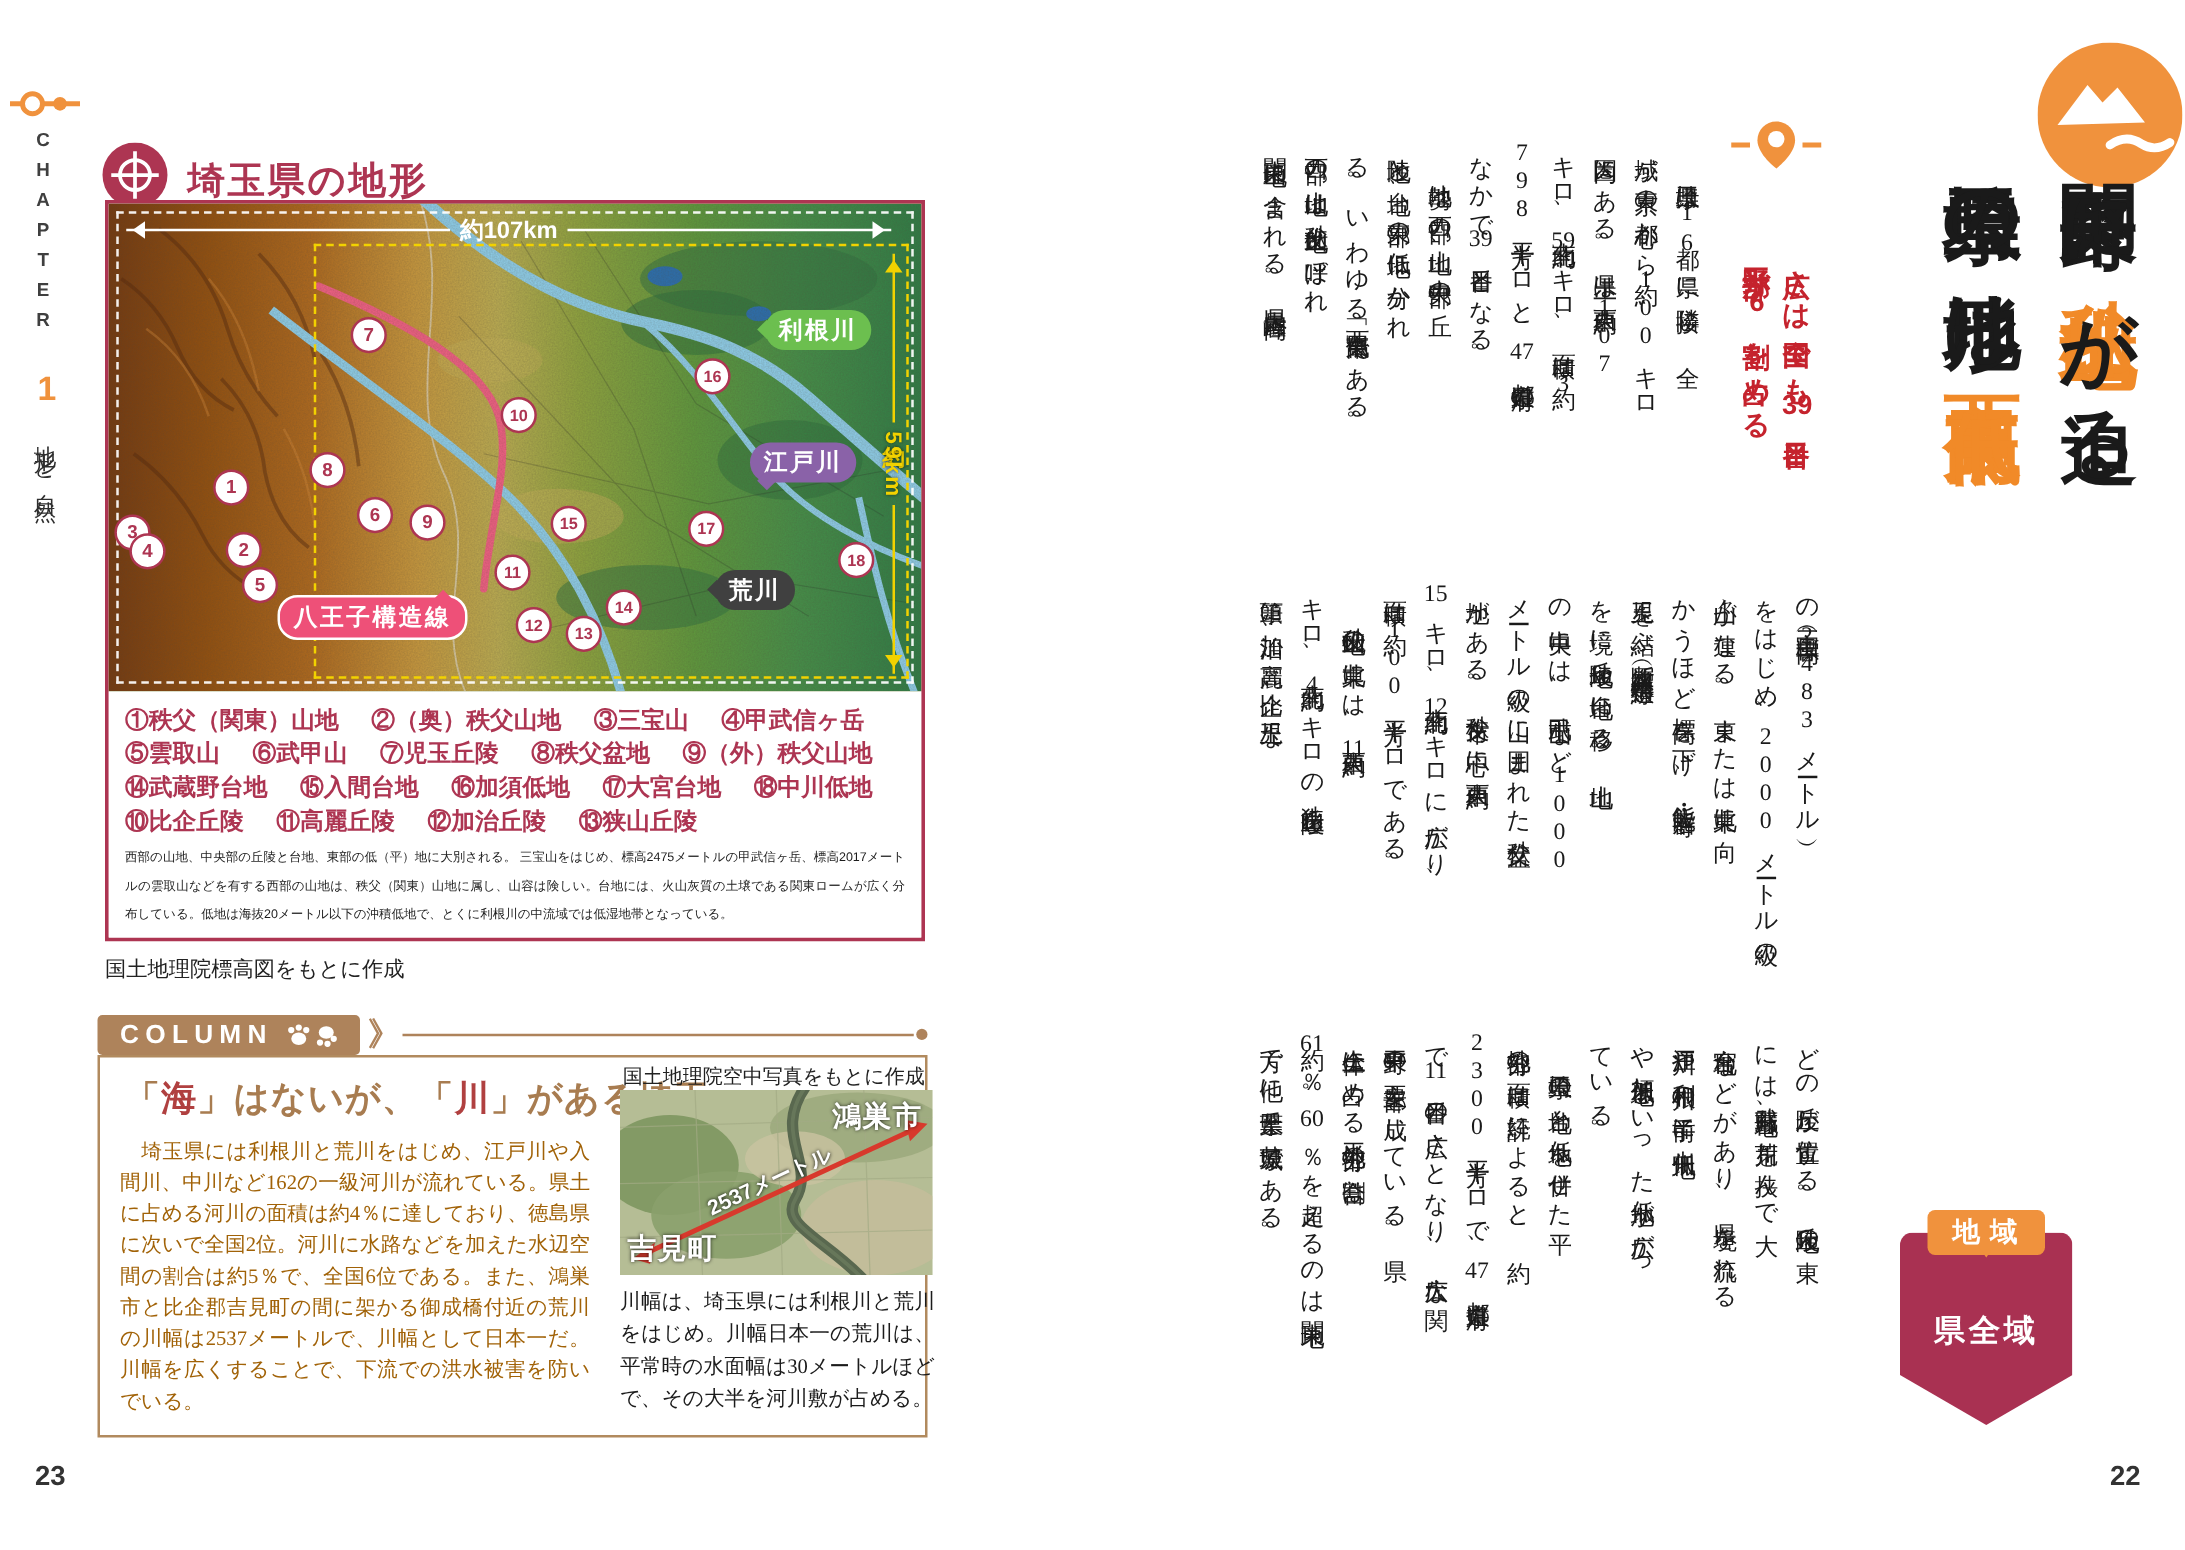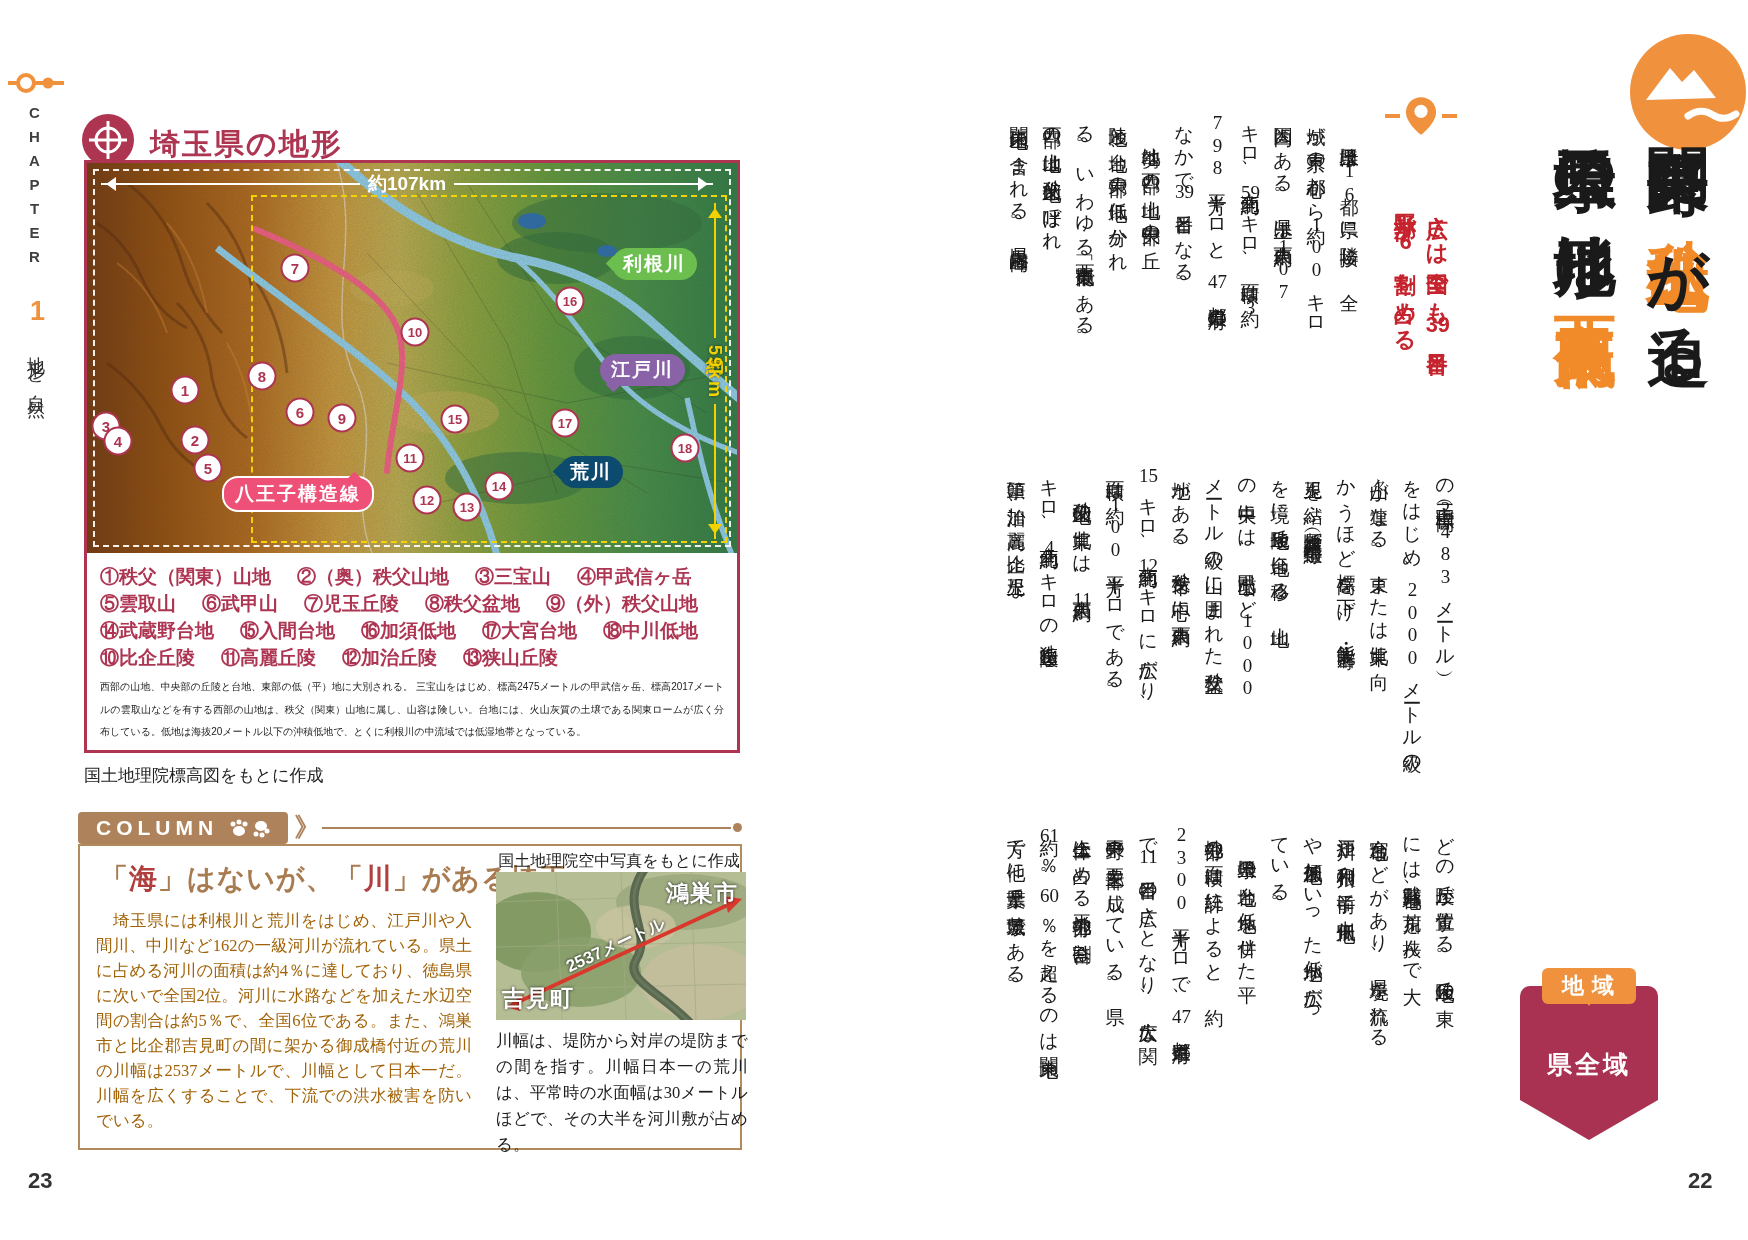--- a/index.html
+++ b/index.html
@@ -209,21 +209,21 @@
           <div class="marker w2" style="left: 380px; top: 344px;">13</div>
           <div class="marker w2" style="left: 412px; top: 323px;">14</div>
           <div class="marker w2" style="left: 368px; top: 256px;">15</div>
           <div class="marker w2" style="left: 483px; top: 138px;">16</div>
           <div class="marker w2" style="left: 478px; top: 260px;">17</div>
           <div class="marker w2" style="left: 598px; top: 285px;">18</div>
         </div>
       <div id="bubbles">
           <div class="bubble tail-left" style="left: 525px; top: 85px; background: rgb(108, 191, 79);">利根川</div>
           <div class="bubble tail-bl" style="left: 513px; top: 191px; background: rgb(138, 98, 168);">江戸川</div>
-          <div class="bubble tail-left" style="left: 472px; top: 293px; background: #0c4a6e;">荒川</div>
+          <div class="bubble tail-left" style="left: 485px; top: 293px; background: #404040;">荒川</div>
           <div class="bubble tail-tr bordered" style="left: 135px; top: 313px; background: rgb(238, 80, 120); text-align: center;">八王子構造線</div>
         </div>
     </div>
     <div class="mapinfo">
       <div id="legend">
           <div class="lrow">
             <span>①秩父（関東）山地</span>
             <span>②（奥）秩父山地</span>
             <span>③三宝山</span>
             <span>④甲武信ヶ岳</span>
@@ -300,21 +300,21 @@
         <g>
           <line x1="22" y1="130" x2="234" y2="32" stroke="#d8392c" stroke-width="4"></line>
           <path d="M10,135 L28,122 L24,139 Z" fill="#d8392c"></path>
           <path d="M246,27 L228,24 L232,41 Z" fill="#d8392c"></path>
           <text x="122" y="78" fill="#fff" font-size="17" font-weight="bold" text-anchor="middle" transform="rotate(-25 122 78)" style="text-shadow:0 0 3px #000;">2537メートル</text>
         </g>
       </svg>
       <span class="photo-label" style="right:8px;top:6px;">鴻巣市</span>
       <span class="photo-label" style="left:6px;bottom:6px;">吉見町</span>
     </div>
-    <div class="photo-cap">川幅は、堤防から対岸の堤防までの間を指す。川幅日本一の荒川は、平常時の水面幅は30メートルほどで、その大半を河川敷が占める。</div>
+    <div class="photo-cap">川幅は、埼玉県には利根川と荒川をはじめ。川幅日本一の荒川は、平常時の水面幅は30メートルほどで、その大半を河川敷が占める。</div>
   </div>
 
   <svg class="abs mtn-icon" viewBox="0 0 116 116">
     <circle cx="58" cy="58" r="58" fill="#f0923d"></circle>
     <path d="M16 66 L40 34 L52 48 L64 36 L86 64 Z" fill="#fff"></path>
     <path d="M58 82 q13 -9 25 -1 q11 7 23 -1" stroke="#fff" stroke-width="7" fill="none" stroke-linecap="round"></path>
   </svg>
 
   <div class="abs main-title"><span class="">関東平野に</span><span class="hl">秩父山地</span><span class="">が迫る</span><br><span class="">埼玉県の地形は</span><span class="hl">西高東低</span></div>
 

